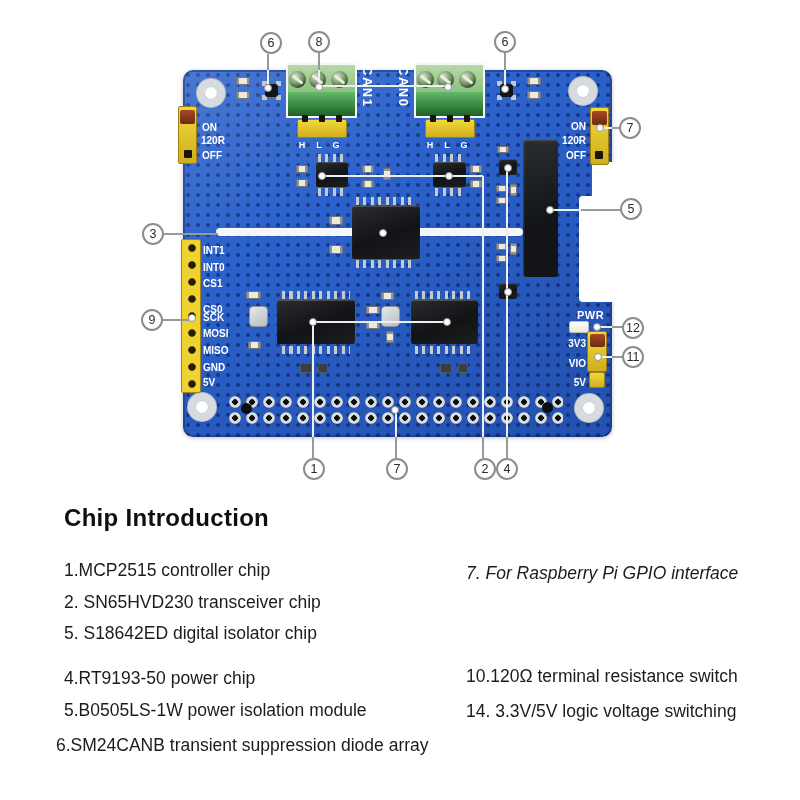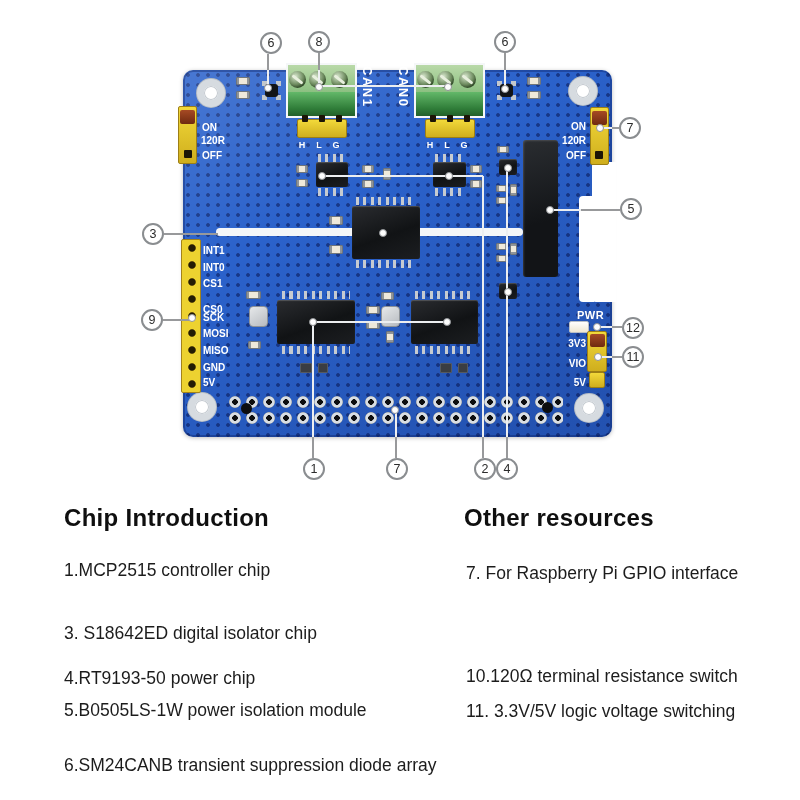--- a/index.html
+++ b/index.html
@@ -260,23 +260,23 @@
   <div class="co" style="left:620px;top:198px;"><span>5</span></div>
   <div class="co" style="left:622px;top:317px;"><span>12</span></div>
   <div class="co" style="left:622px;top:346px;"><span>11</span></div>
   <div class="co" style="left:303px;top:458px;"><span>1</span></div>
   <div class="co" style="left:386px;top:458px;"><span>7</span></div>
   <div class="co" style="left:474px;top:458px;"><span>2</span></div>
   <div class="co" style="left:496px;top:458px;"><span>4</span></div>
 
   <div class="sec-title" style="left:64px;top:504px;">Chip Introduction</div>
   <div class="sec-item" style="left:64px;top:560px;">1.MCP2515 controller chip</div>
-  <div class="sec-item" style="left:64px;top:623px;">3. S18642ED digital isolator chip</div>
+  <div class="sec-item" style="left:64px;top:592px;">2. SN65HVD230 transceiver chip</div>
+  <div class="sec-item" style="left:64px;top:623px;">5. S18642ED digital isolator chip</div>
   <div class="sec-item" style="left:64px;top:668px;">4.RT9193-50 power chip</div>
   <div class="sec-item" style="left:64px;top:700px;">5.B0505LS-1W power isolation module</div>
-  <div class="sec-item" style="left:64px;top:735px;margin-top:20px;">6.SM24CANB transient suppression diode array</div>
-
-  <div class="sec-title" style="left:464px;top:504px;">Other resources</div>
-  <div class="sec-item" style="left:466px;top:563px;">7. For Raspberry Pi GPIO interface</div>
+  <div class="sec-item" style="left:56px;top:735px;">6.SM24CANB transient suppression diode array</div>
+
+  <div class="sec-item" style="left:466px;top:563px;font-style:italic;">7. For Raspberry Pi GPIO interface</div>
   <div class="sec-item" style="left:466px;top:666px;">10.120Ω terminal resistance switch</div>
-  <div class="sec-item" style="left:466px;top:701px;">11. 3.3V/5V logic voltage switching</div>
+  <div class="sec-item" style="left:466px;top:701px;">14. 3.3V/5V logic voltage switching</div>
 
 </div>
 
 </body></html>

